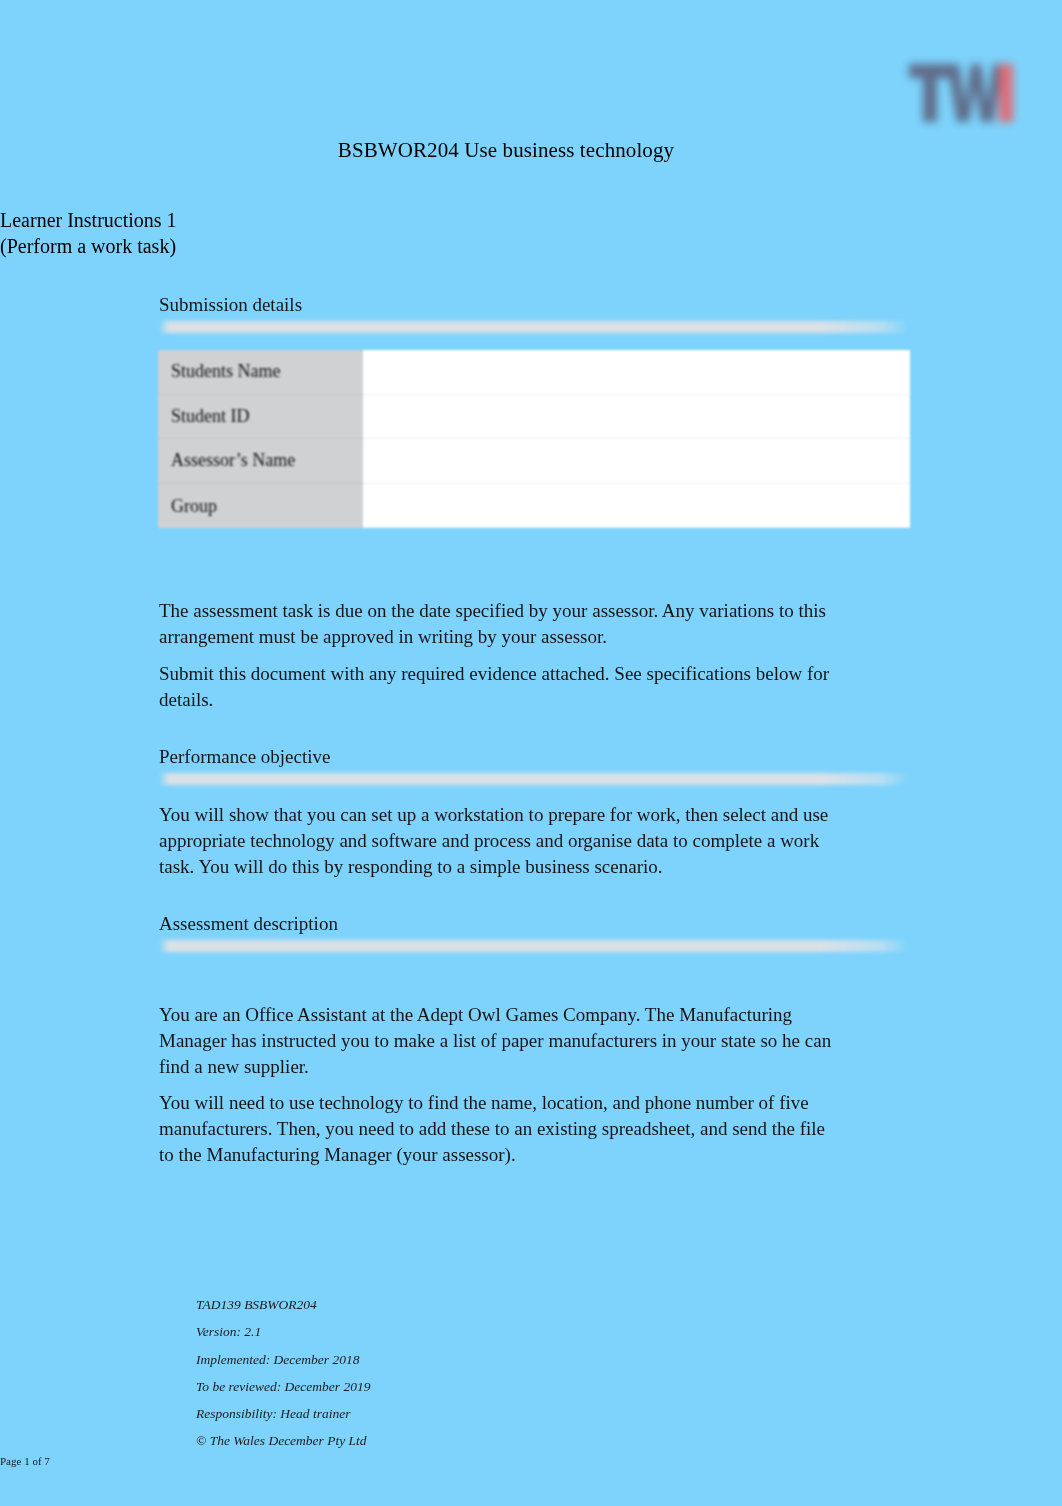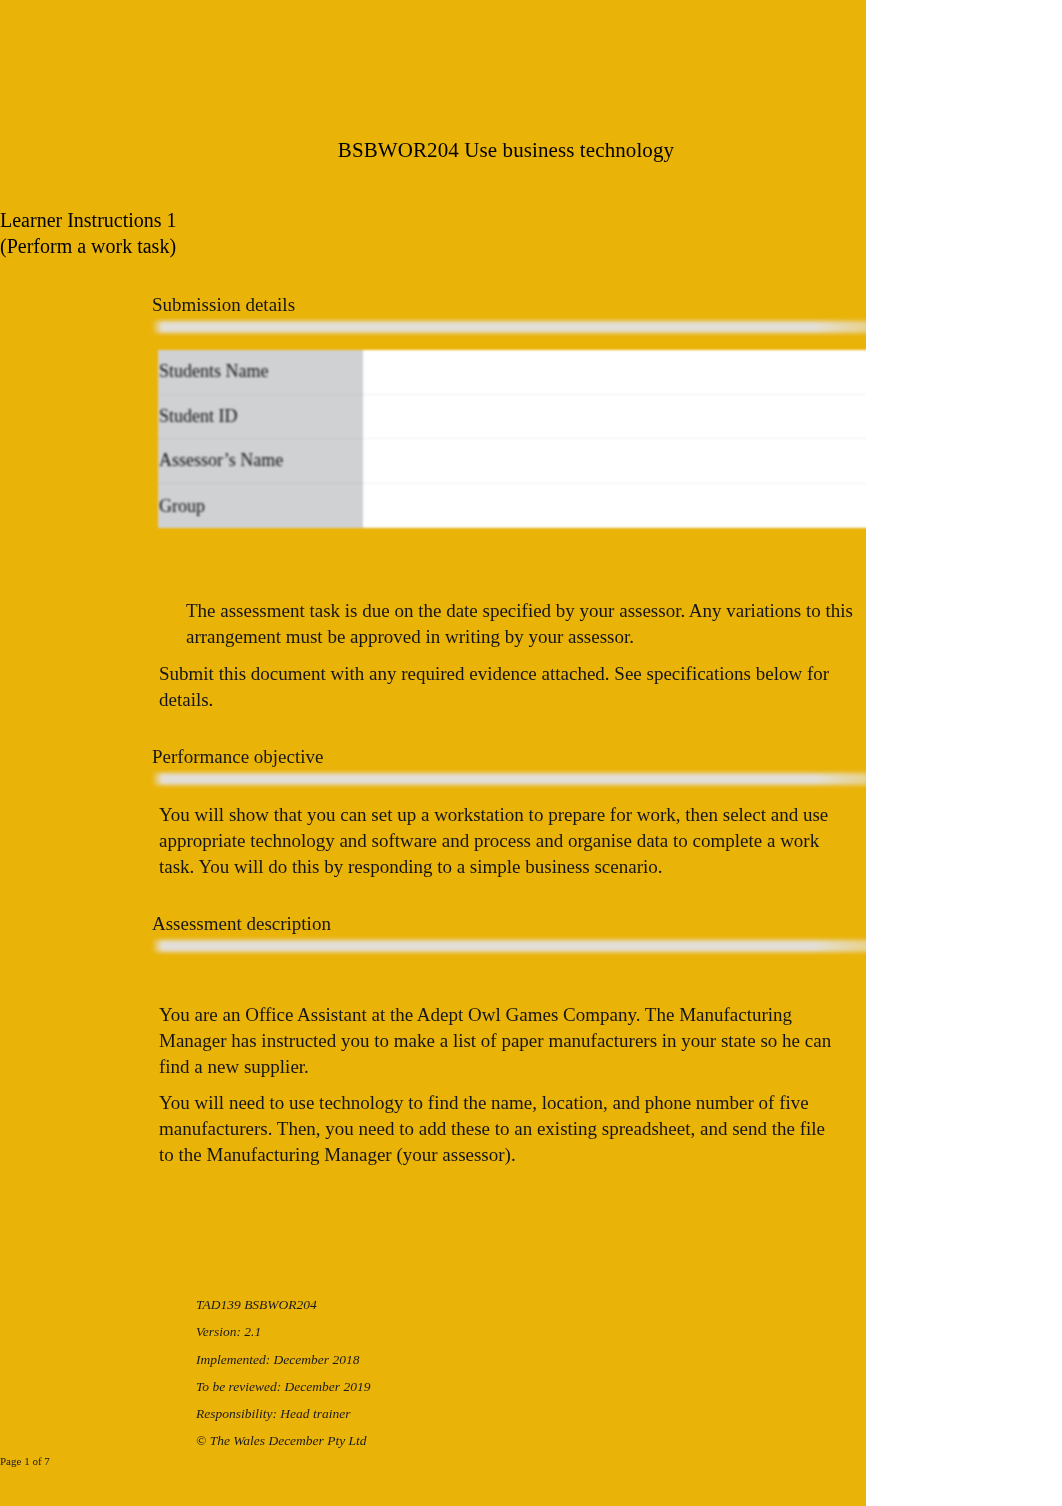--- a/index.html
+++ b/index.html
@@ -7,23 +7,23 @@
     padding: 0;
     background: #ffffff;
   }
   body {
     font-family: "Liberation Serif", "DejaVu Serif", serif;
     color: #000000;
     -webkit-font-smoothing: antialiased;
   }
   .page {
     position: relative;
-    width: 866px;
+    width: 1062px;
     height: 1506px;
-    background: #eab308;
+    background: #7dd3fc;
     overflow: hidden;
   }
 
   
   .logo {
     position: absolute;
     left: 903px;
     top: 50px;
     width: 116px;
     height: 88px;
@@ -49,21 +49,21 @@
     top: 207px;
     width: 1035px;
     font-size: 20px;
     line-height: 26px;
   }
   .subtitle-block div { display: block; }
 
   
   .section {
     position: absolute;
-    left: 152px;
+    left: 159px;
     width: 750px;
   }
   .section .heading {
     font-size: 19px;
     line-height: 24px;
     color: #17171a;
     white-space: nowrap;
   }
   .section .rule {
     margin-top: 4px;
@@ -90,21 +90,21 @@
   .sub-table .row {
     display: flex;
     height: 44.6px;
     align-items: center;
   }
   .sub-table .label-cell {
     width: 205px;
     height: 44.6px;
     display: flex;
     align-items: center;
-    padding-left: 1px;
+    padding-left: 13px;
     box-sizing: border-box;
     background: #cfd1d3;
     border-bottom: 1px solid #c2c4c6;
     font-size: 18px;
     color: #111114;
   }
   .sub-table .row:last-child .label-cell { border-bottom: none; }
   .sub-table .value-cell {
     flex: 1;
     height: 44.6px;
@@ -195,21 +195,21 @@
     <div class="row">
       <div class="label-cell">Assessor’s Name</div>
       <div class="value-cell"></div>
     </div>
     <div class="row">
       <div class="label-cell">Group</div>
       <div class="value-cell"></div>
     </div>
   </div>
 
-  <div class="para" style="top:598px;margin-left:27px;">The assessment task is due on the date specified by your assessor. Any variations to this arrangement must be approved in writing by your assessor.</div>
+  <div class="para" style="top:598px;">The assessment task is due on the date specified by your assessor. Any variations to this arrangement must be approved in writing by your assessor.</div>
   <div class="para" style="top:661px;">Submit this document with any required evidence attached. See specifications below for details.</div>
 
   <div class="section" style="top:745px;">
     <div class="heading">Performance objective</div>
     <div class="rule"></div>
   </div>
   <div class="para" style="top:802px;">You will show that you can set up a workstation to prepare for work, then select and use appropriate technology and software and process and organise data to complete a work task. You will do this by responding to a simple business scenario.</div>
 
   <div class="section" style="top:912px;">
     <div class="heading">Assessment description</div>

